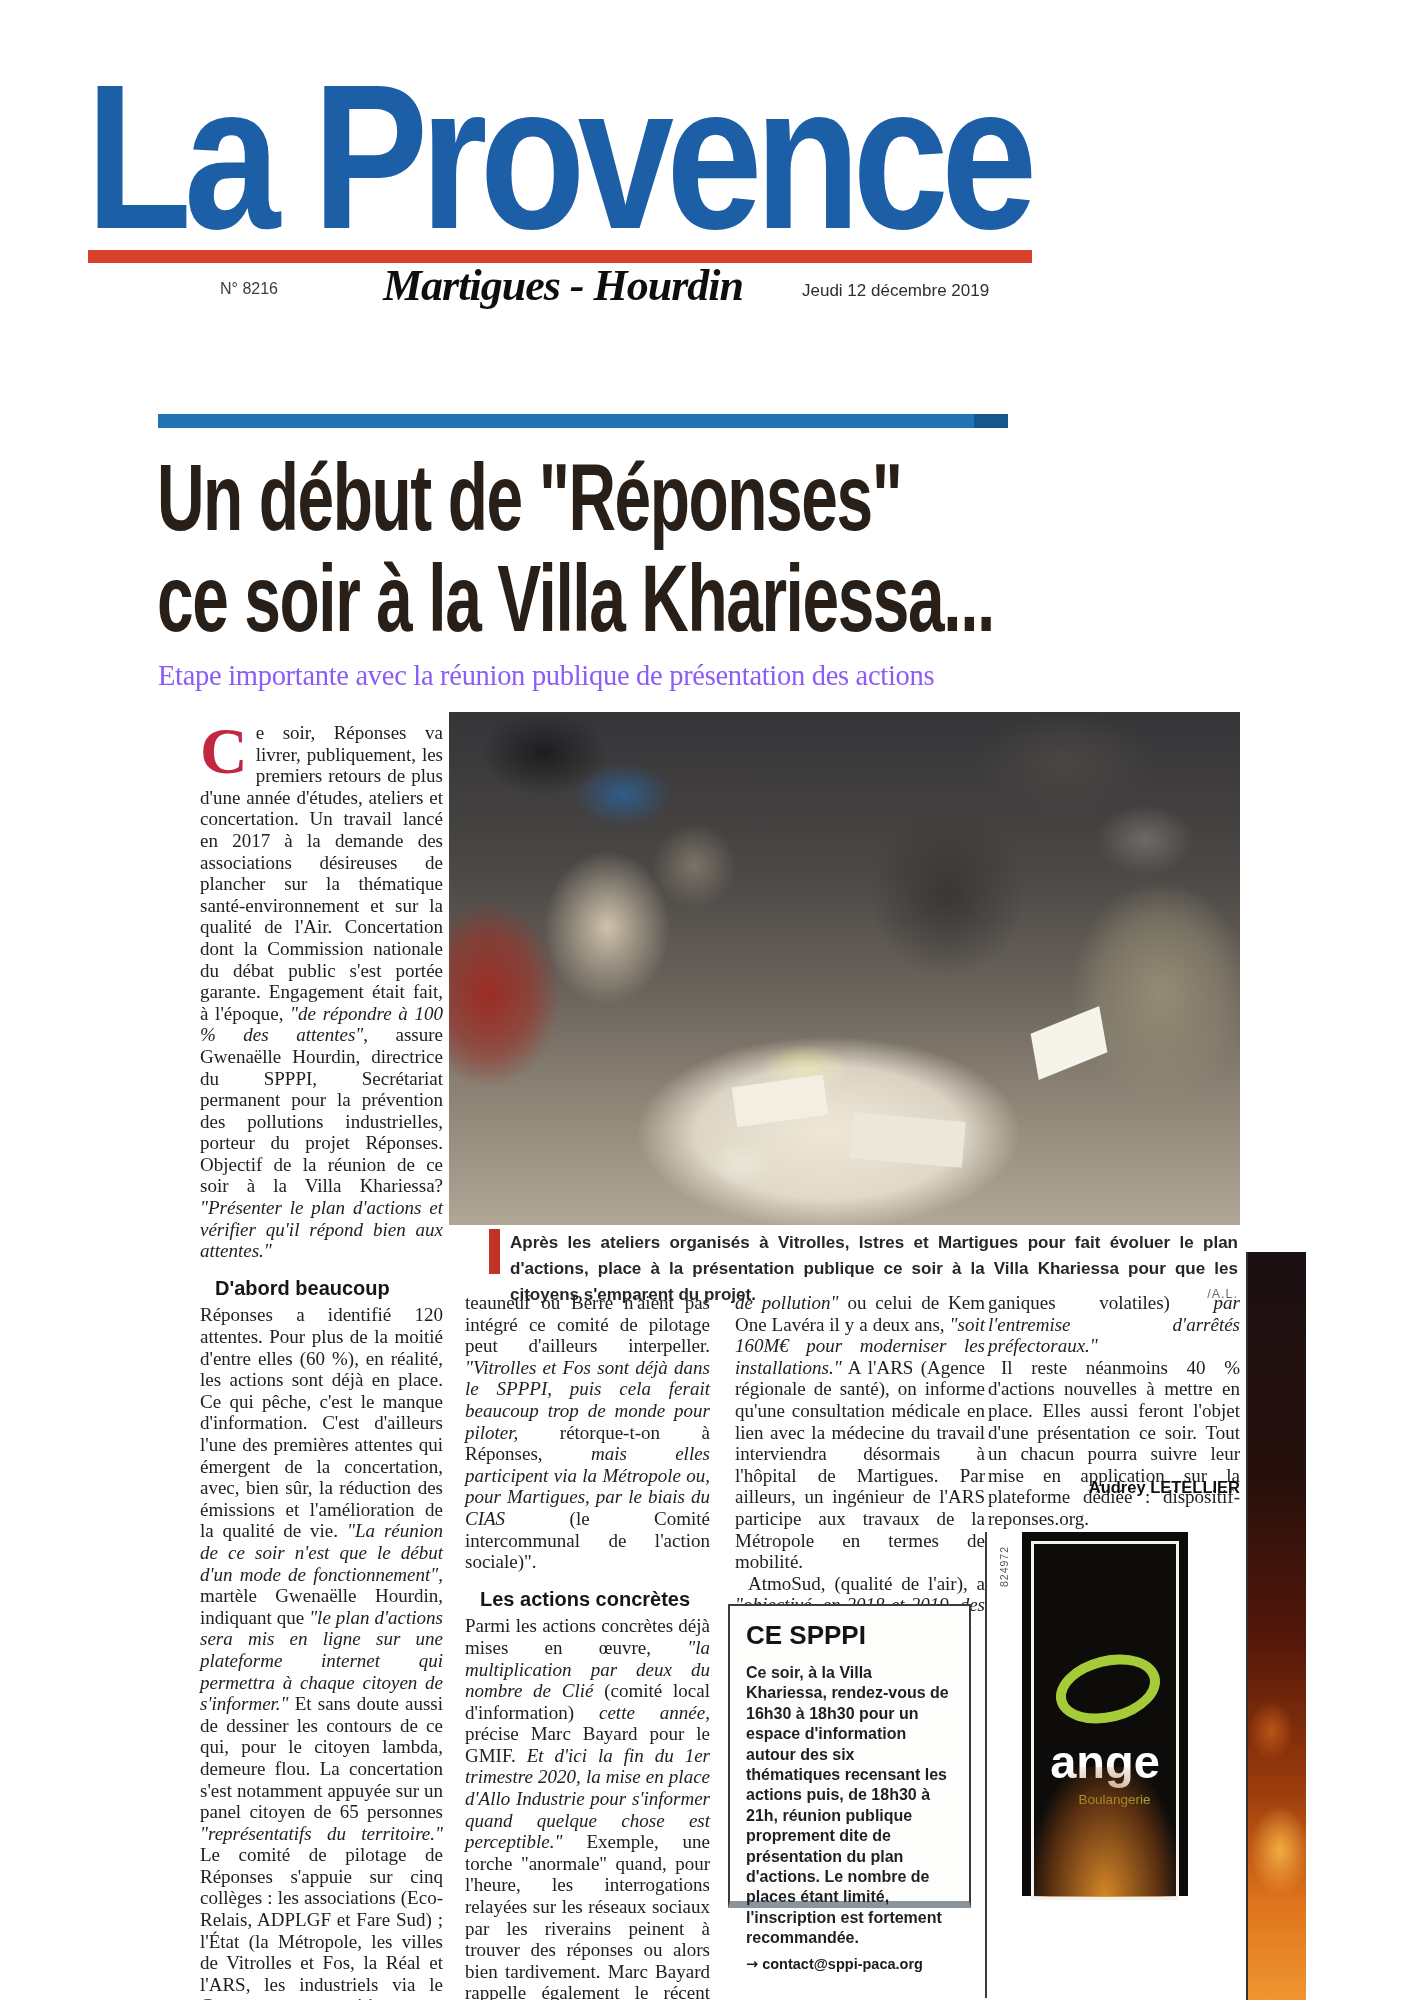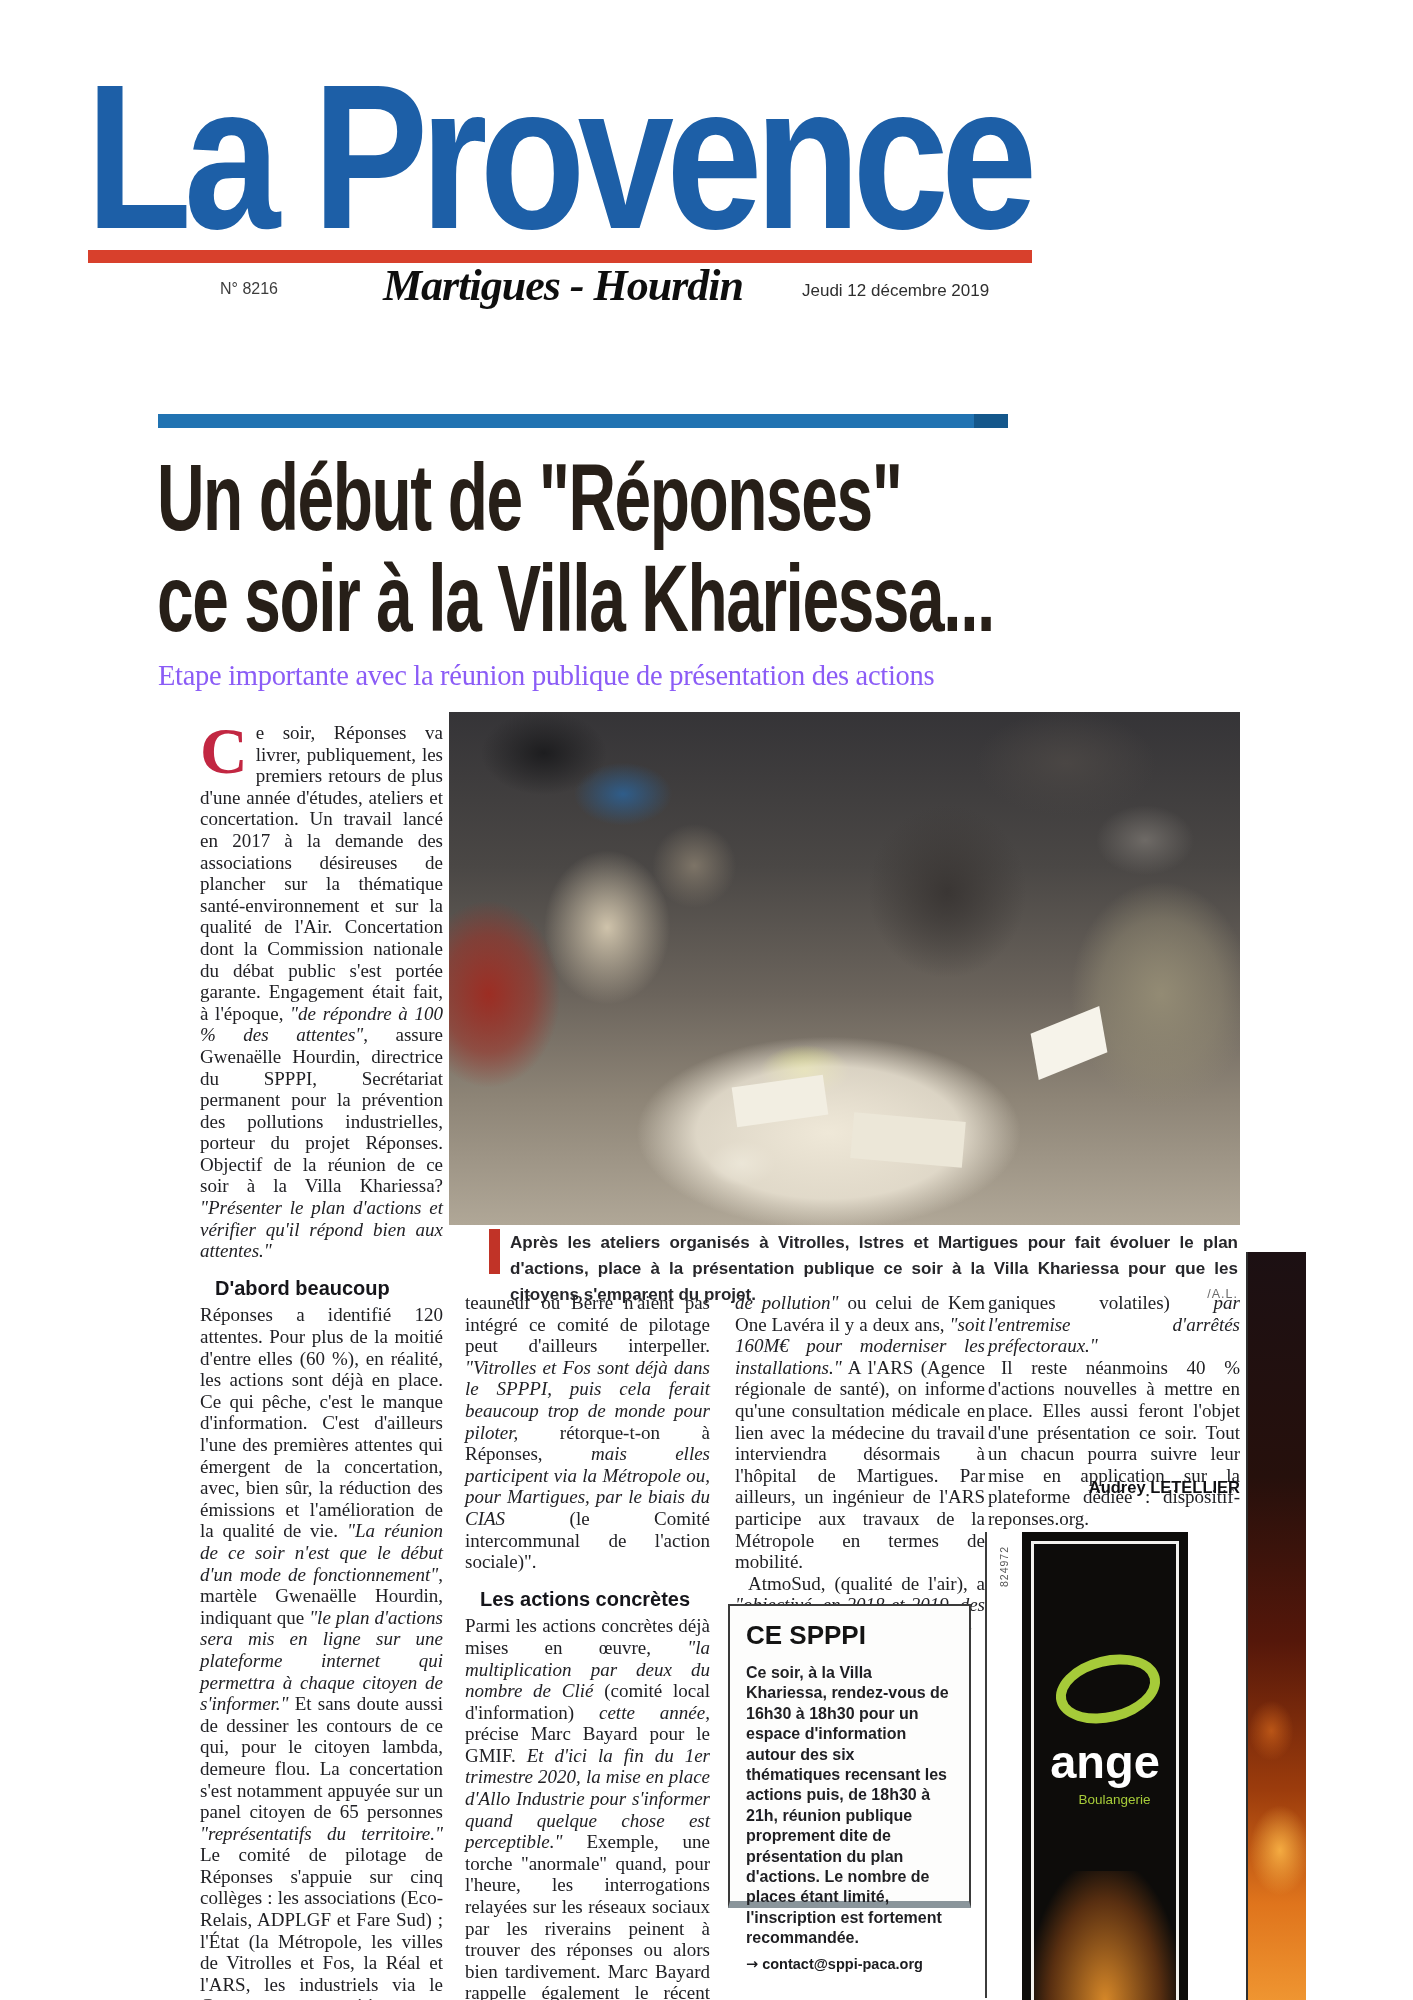--- a/index.html
+++ b/index.html
@@ -74,21 +74,21 @@
     padding:14px 16px 8px 16px;font-family:"Liberation Sans",sans-serif;}
   .ce-soir-title{font-size:26px;font-weight:bold;color:#141414;margin:0 0 12px 0;}
   .ce-soir-text{font-size:16px;line-height:20.4px;font-weight:bold;color:#1f1f23;}
   .ce-soir-contact{margin-top:7px;font-size:14.5px;font-weight:bold;color:#1c1c1f;}
   .arrow{margin-right:4px;font-family:"DejaVu Sans",sans-serif;}
 
   
   .ad-rule{left:985px;top:1532px;width:2px;height:466px;background:#3c3c3c;}
   .ad-ref{left:998px;top:1546px;font-family:"Liberation Sans",sans-serif;font-size:10.5px;color:#555;
     writing-mode:vertical-rl;transform:rotate(180deg);letter-spacing:1px;}
-  .ad{left:1022px;top:1532px;width:166px;height:468px;background:#0d0c0a;}
+  .ad{left:1022px;top:1532px;width:166px;height:364px;background:#0d0c0a;}
   .ad-inner{position:absolute;left:9px;right:9px;top:9px;bottom:-4px;border:3px solid #f2f2ee;}
   .ad-ellipse{position:absolute;left:50%;top:112px;width:86px;height:46px;margin-left:-50px;
     border:10px solid #a6cb39;border-radius:50%;transform:rotate(-14deg);}
   .ad-brand{position:absolute;top:190px;left:0;width:100%;text-align:center;
     font-family:"Liberation Sans",sans-serif;font-weight:bold;font-size:47px;color:#ffffff;}
   .ad-tagline{position:absolute;top:248px;left:0;width:82%;text-align:right;
     font-family:"Liberation Sans",sans-serif;font-size:13.5px;color:#a6cb39;}
   .ad-glow{position:absolute;bottom:0;left:0;width:100%;height:130px;
     background:radial-gradient(ellipse at 50% 100%,rgba(224,142,42,.95) 0%,rgba(150,75,22,.55) 55%,transparent 78%);}
   .side-strip{left:1246px;top:1252px;width:58px;height:748px;border-left:2px solid #2f2f2f;

